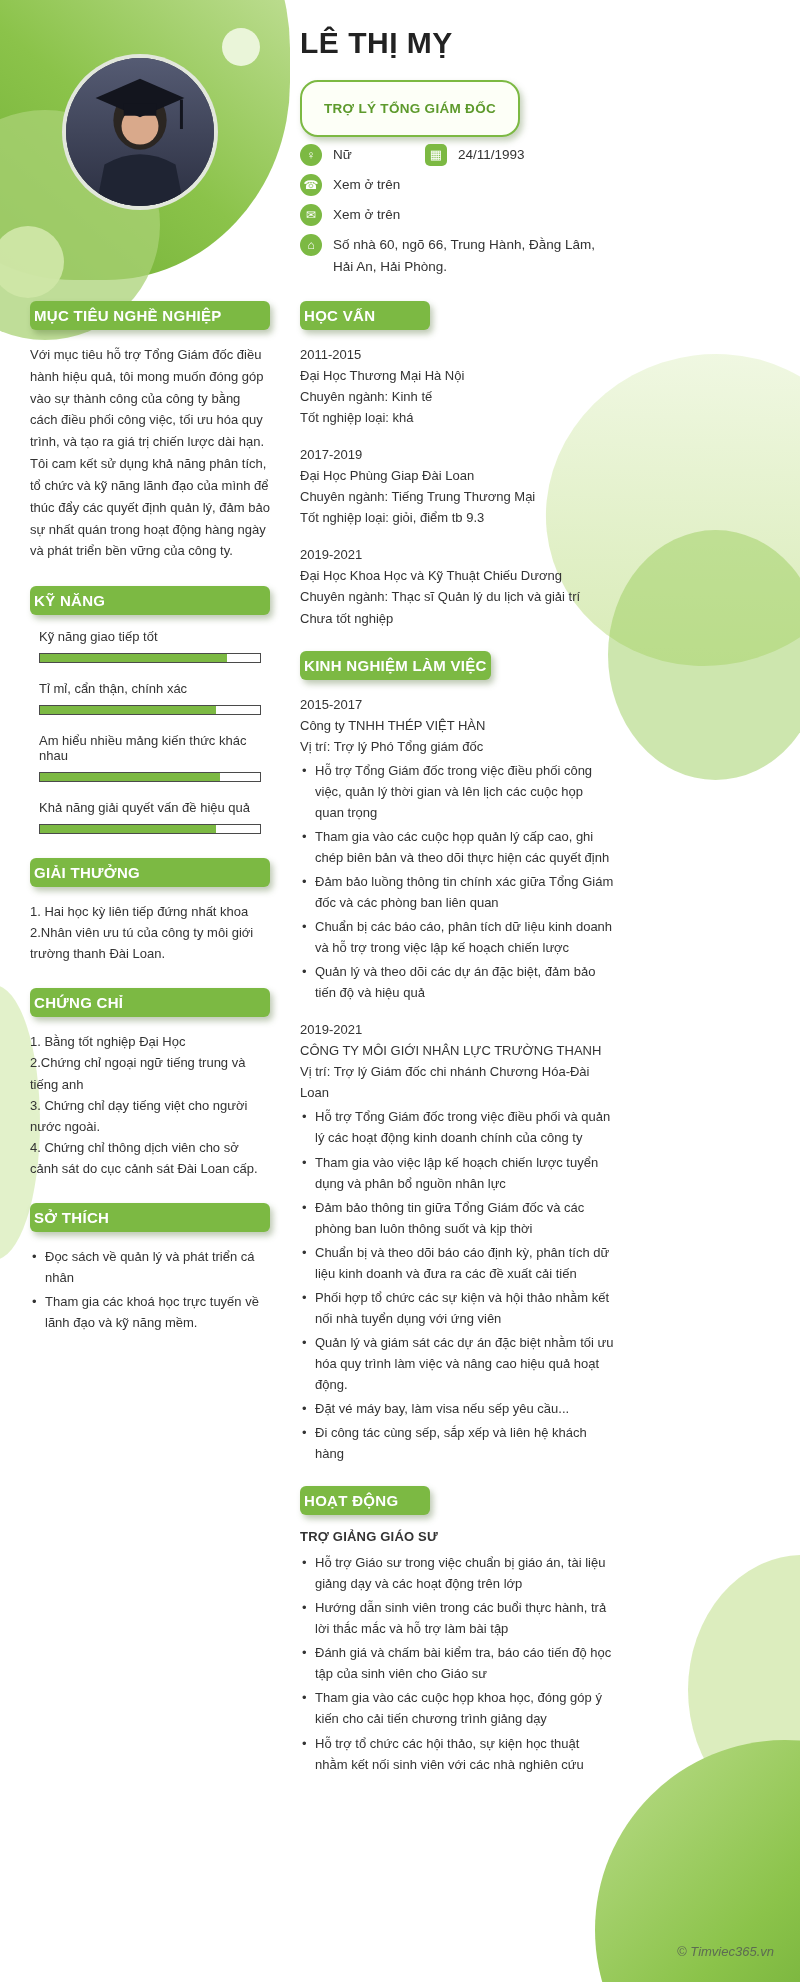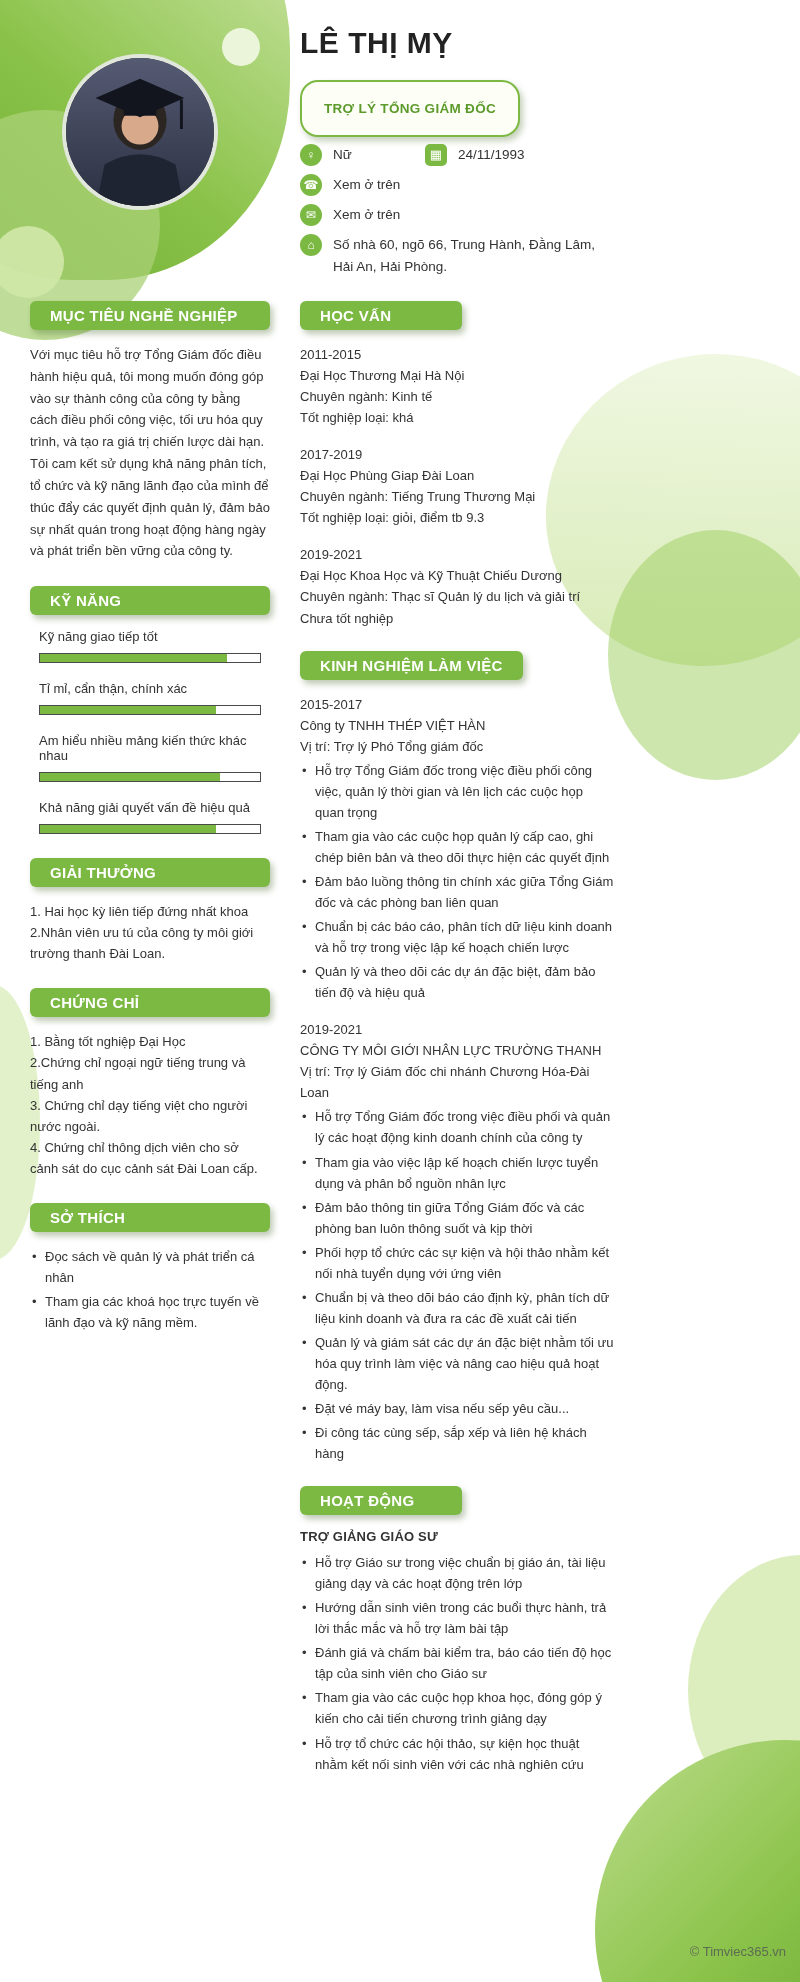--- a/index.html
+++ b/index.html
@@ -43,21 +43,21 @@
   .cicon{
     flex:0 0 auto;width:22px;height:22px;margin-right:11px;border-radius:50%;
     background:#7cb943;color:#fff;font-size:12px;line-height:22px;text-align:center;
   }
   .cicon.square{border-radius:5px;font-size:13px;}
   .gender-label{width:92px;}
   .addr{width:278px;line-height:27px;}
   
   .sec-h{
     background:#7cb943;color:#fff;font-weight:bold;font-size:15px;letter-spacing:.3px;
-    padding:6px 20px;border-radius:6px;box-shadow:3px 4px 6px rgba(70,100,40,.35);
+    padding:6px 4px;border-radius:6px;box-shadow:3px 4px 6px rgba(70,100,40,.35);
   }
   
   .col-left{position:absolute;left:30px;top:301px;width:240px;}
   .col-left .sec-h{margin:24px 0 14px;}
   .col-left .sec-h:first-child{margin-top:0;}
   .col-right{position:absolute;left:300px;top:301px;width:314px;}
   .col-right .sec-h{display:block;width:fit-content;min-width:122px;margin:22px 0 14px;}
   .col-right .sec-h:first-child{margin-top:0;}
   .para{font-size:13px;line-height:1.68;margin:12px 0 0;}
   .line{font-size:13px;line-height:1.62;}
@@ -66,21 +66,21 @@
   .bullets{margin-top:3px;}
   .bullet{position:relative;padding-left:15px;font-size:13px;line-height:1.62;margin-bottom:3px;}
   .bullet::before{content:"\2022";position:absolute;left:2px;top:0;}
   .subtitle{font-size:13px;font-weight:bold;margin:4px 0 8px;letter-spacing:.2px;}
   
   .skill{margin:0 9px 18px;}
   .skill-label{font-size:13px;margin-bottom:9px;}
   .skill-bar{height:8px;border:1px solid #4a4a4a;background:#fff;}
   .skill-fill{height:100%;background:#7cb943;}
   
-  .footer{position:absolute;right:14px;top:1944px;font-size:13px;color:#5d6b52;}
+  .footer{position:absolute;right:26px;top:1944px;font-size:13px;color:#5d6b52;font-style:italic;}
 </style>
 </head>
 <body>
 
 <div class="page">
 
   <div class="decor blob-tl-1"></div>
   <div class="decor blob-tl-2"></div>
   <div class="decor blob-tl-3"></div>
   <div class="decor blob-tl-4"></div>
@@ -274,25 +274,25 @@
 
           <div class="bullet">
             <span>Tham gia vào việc lập kế hoạch chiến lược tuyển dụng và phân bổ nguồn nhân lực</span>
           </div>
 
           <div class="bullet">
             <span>Đảm bảo thông tin giữa Tổng Giám đốc và các phòng ban luôn thông suốt và kịp thời</span>
           </div>
 
           <div class="bullet">
+            <span>Chuẩn bị và theo dõi báo cáo định kỳ, phân tích dữ liệu kinh doanh và đưa ra các đề xuất cải tiến</span>
+          </div>
+
+          <div class="bullet">
             <span>Phối hợp tổ chức các sự kiện và hội thảo nhằm kết nối nhà tuyển dụng với ứng viên</span>
-          </div>
-
-          <div class="bullet">
-            <span>Chuẩn bị và theo dõi báo cáo định kỳ, phân tích dữ liệu kinh doanh và đưa ra các đề xuất cải tiến</span>
           </div>
 
           <div class="bullet">
             <span>Quản lý và giám sát các dự án đặc biệt nhằm tối ưu hóa quy trình làm việc và nâng cao hiệu quả hoạt động.</span>
           </div>
 
           <div class="bullet">
             <span>Đặt vé máy bay, làm visa nếu sếp yêu cầu...</span>
           </div>
 

